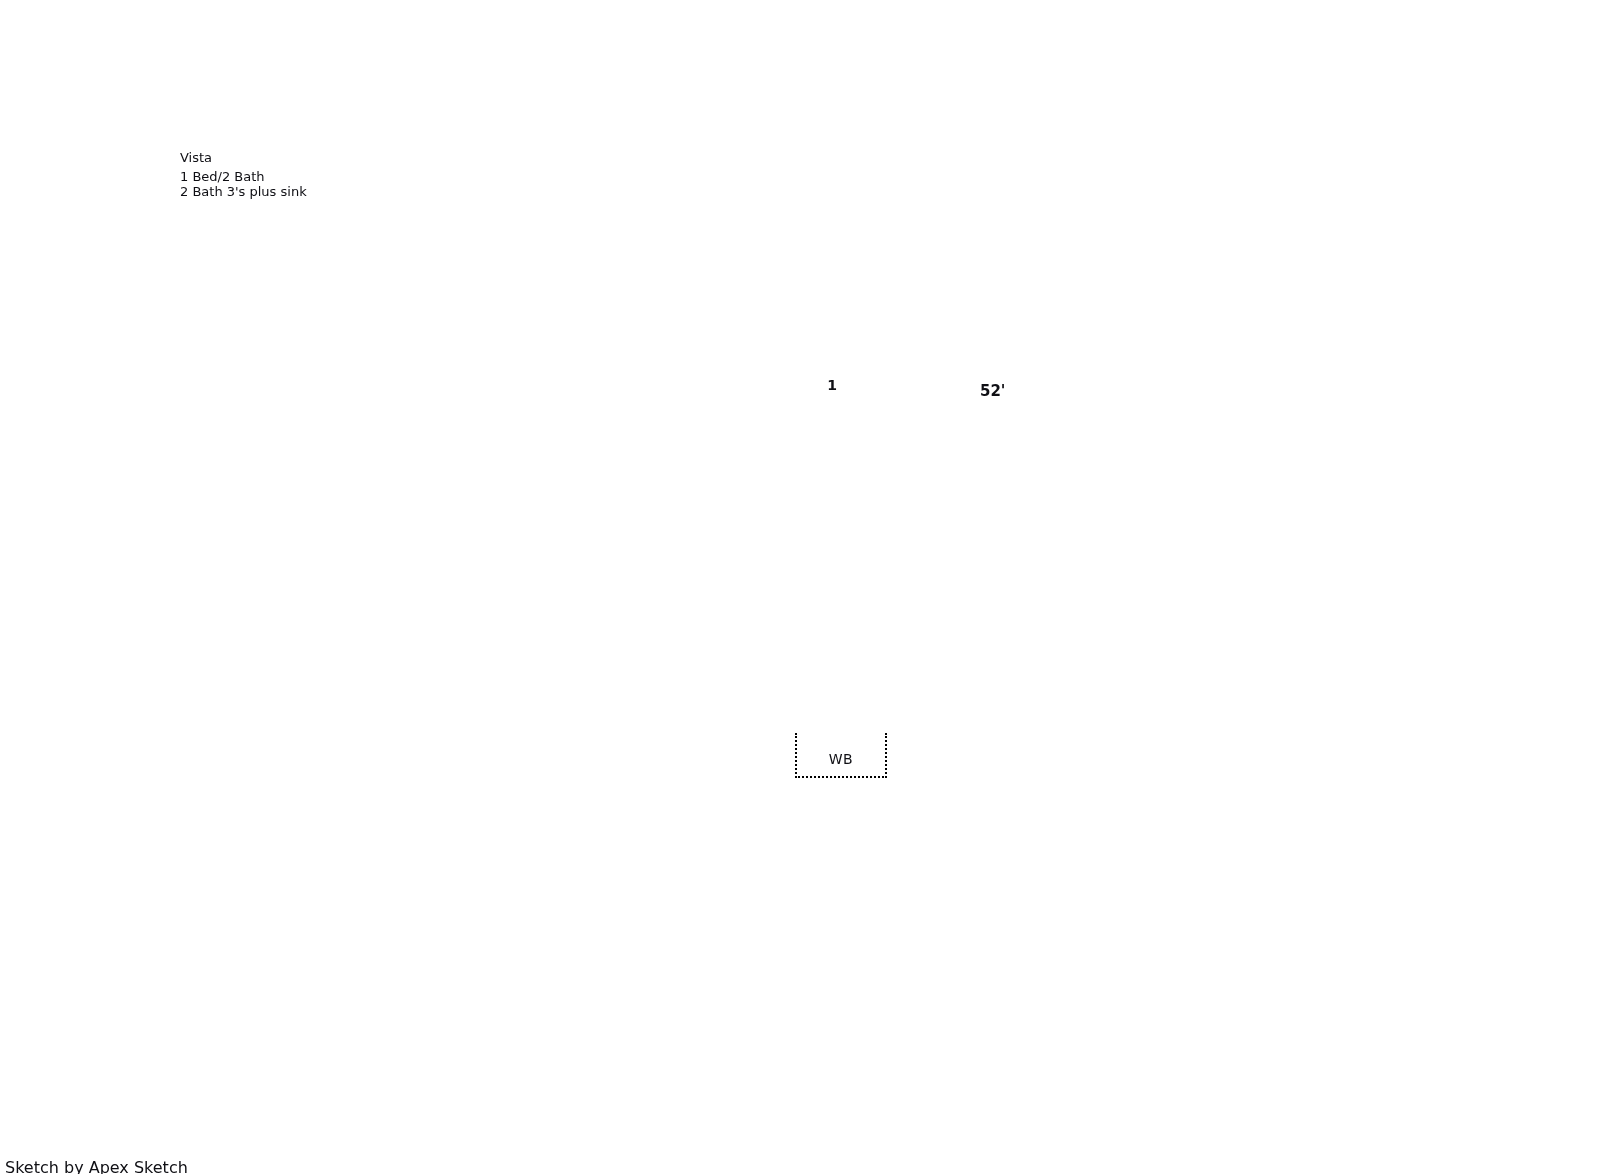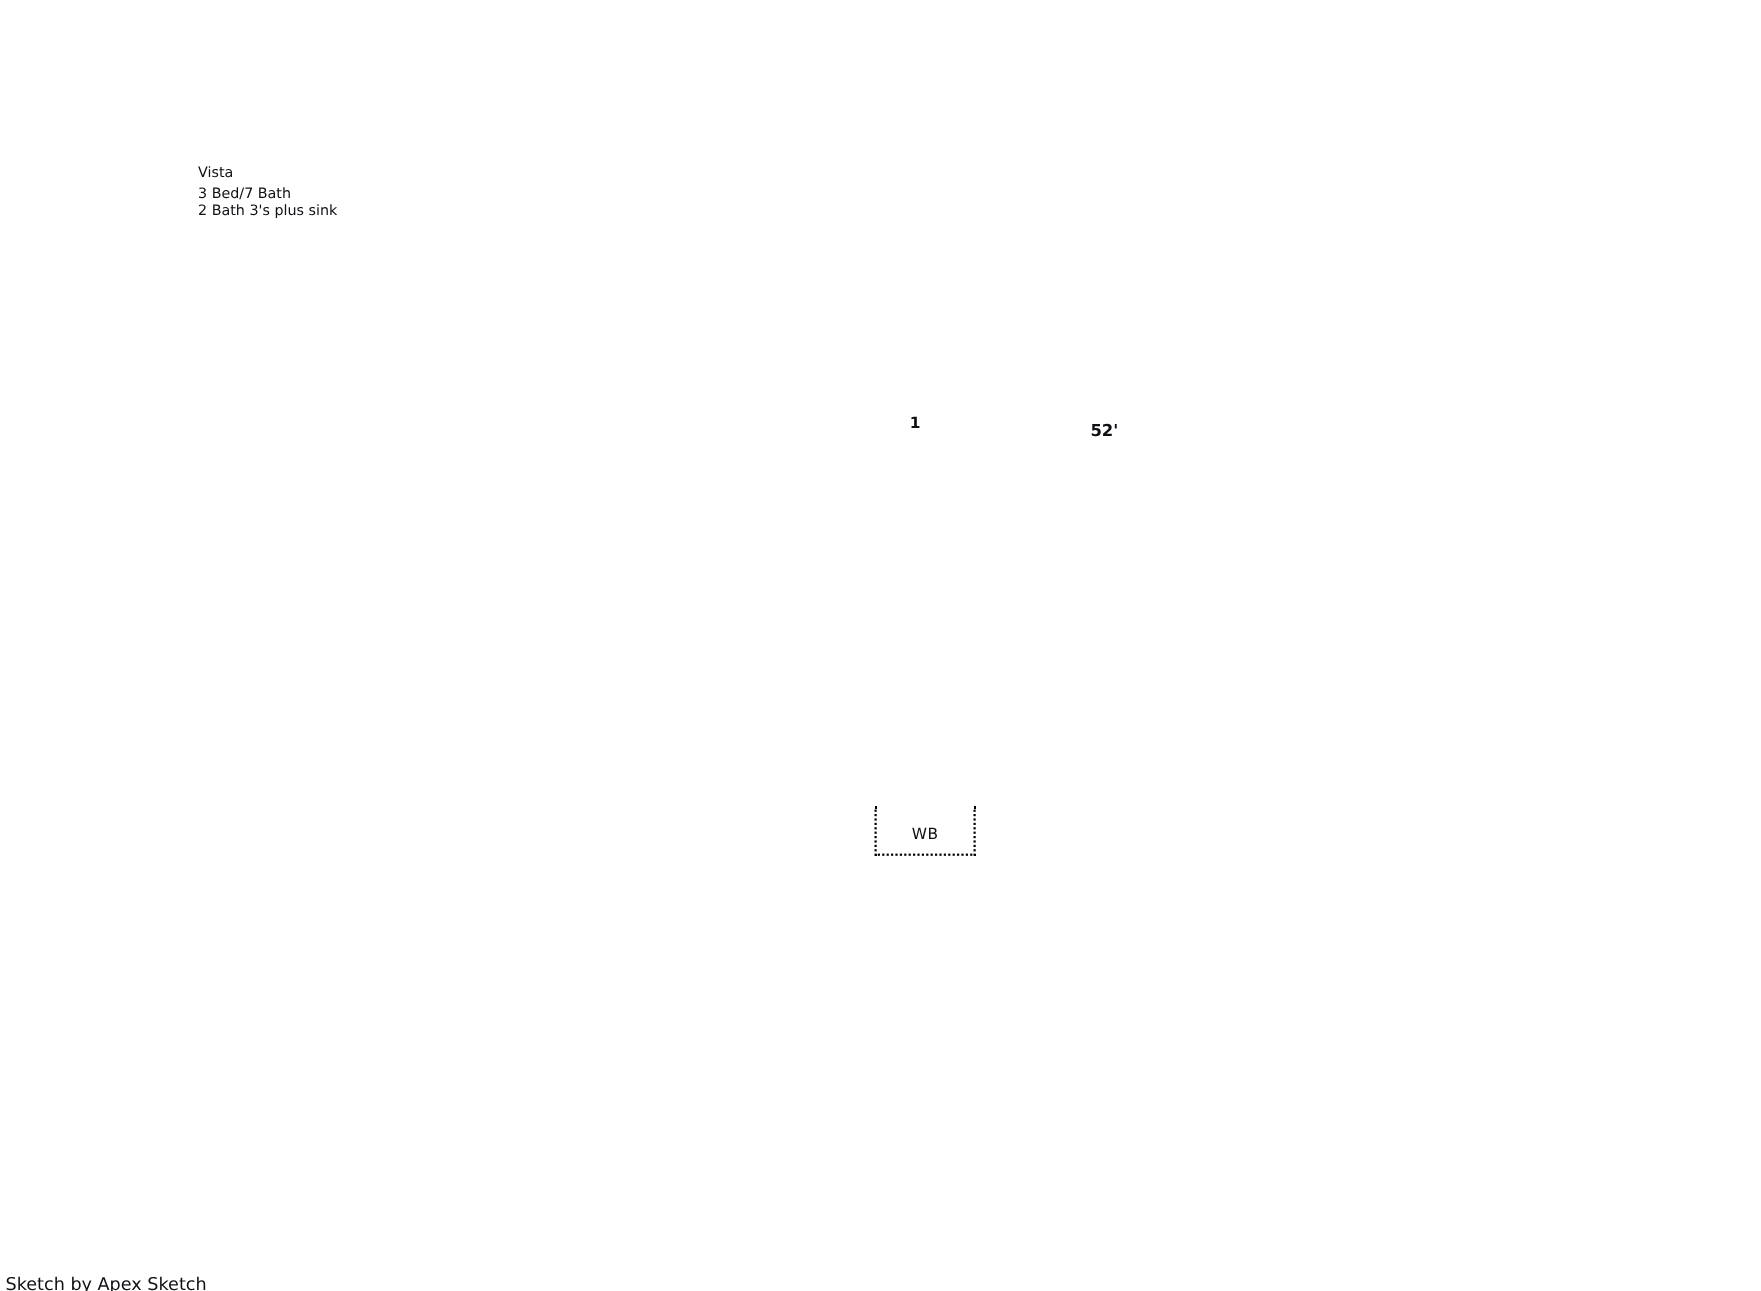--- a/index.html
+++ b/index.html
@@ -62,21 +62,21 @@
     font-size: 14px;
     font-weight: bold;
     color: var(--text);
   }
 
   .dim-right {
     position: absolute;
     left: 980px;
     top: 382px;
     width: 48px;
-    text-align: center;
+    text-align: left;
     font-size: 15px;
     font-weight: bold;
     color: var(--text);
   }
 
   
   .wb-box {
     position: absolute;
     left: 795px;
     top: 733px;
@@ -105,21 +105,21 @@
     color: var(--text);
   }
 </style>
 </head>
 <body>
 
 <div class="canvas">
 
   <div class="annotation">
     <div class="line-1">Vista</div>
-    <div class="line-2">3 Bed/7 Bath</div>
+    <div class="line-2">1 Bed/2 Bath</div>
     <div class="line-3">2 Bath 3's plus sink</div>
   </div>
 
 
   <div class="area-number">1</div>
 
   <div class="dim-right">52'</div>
 
   <div class="wb-box">
     <span class="wb-label">WB</span>

